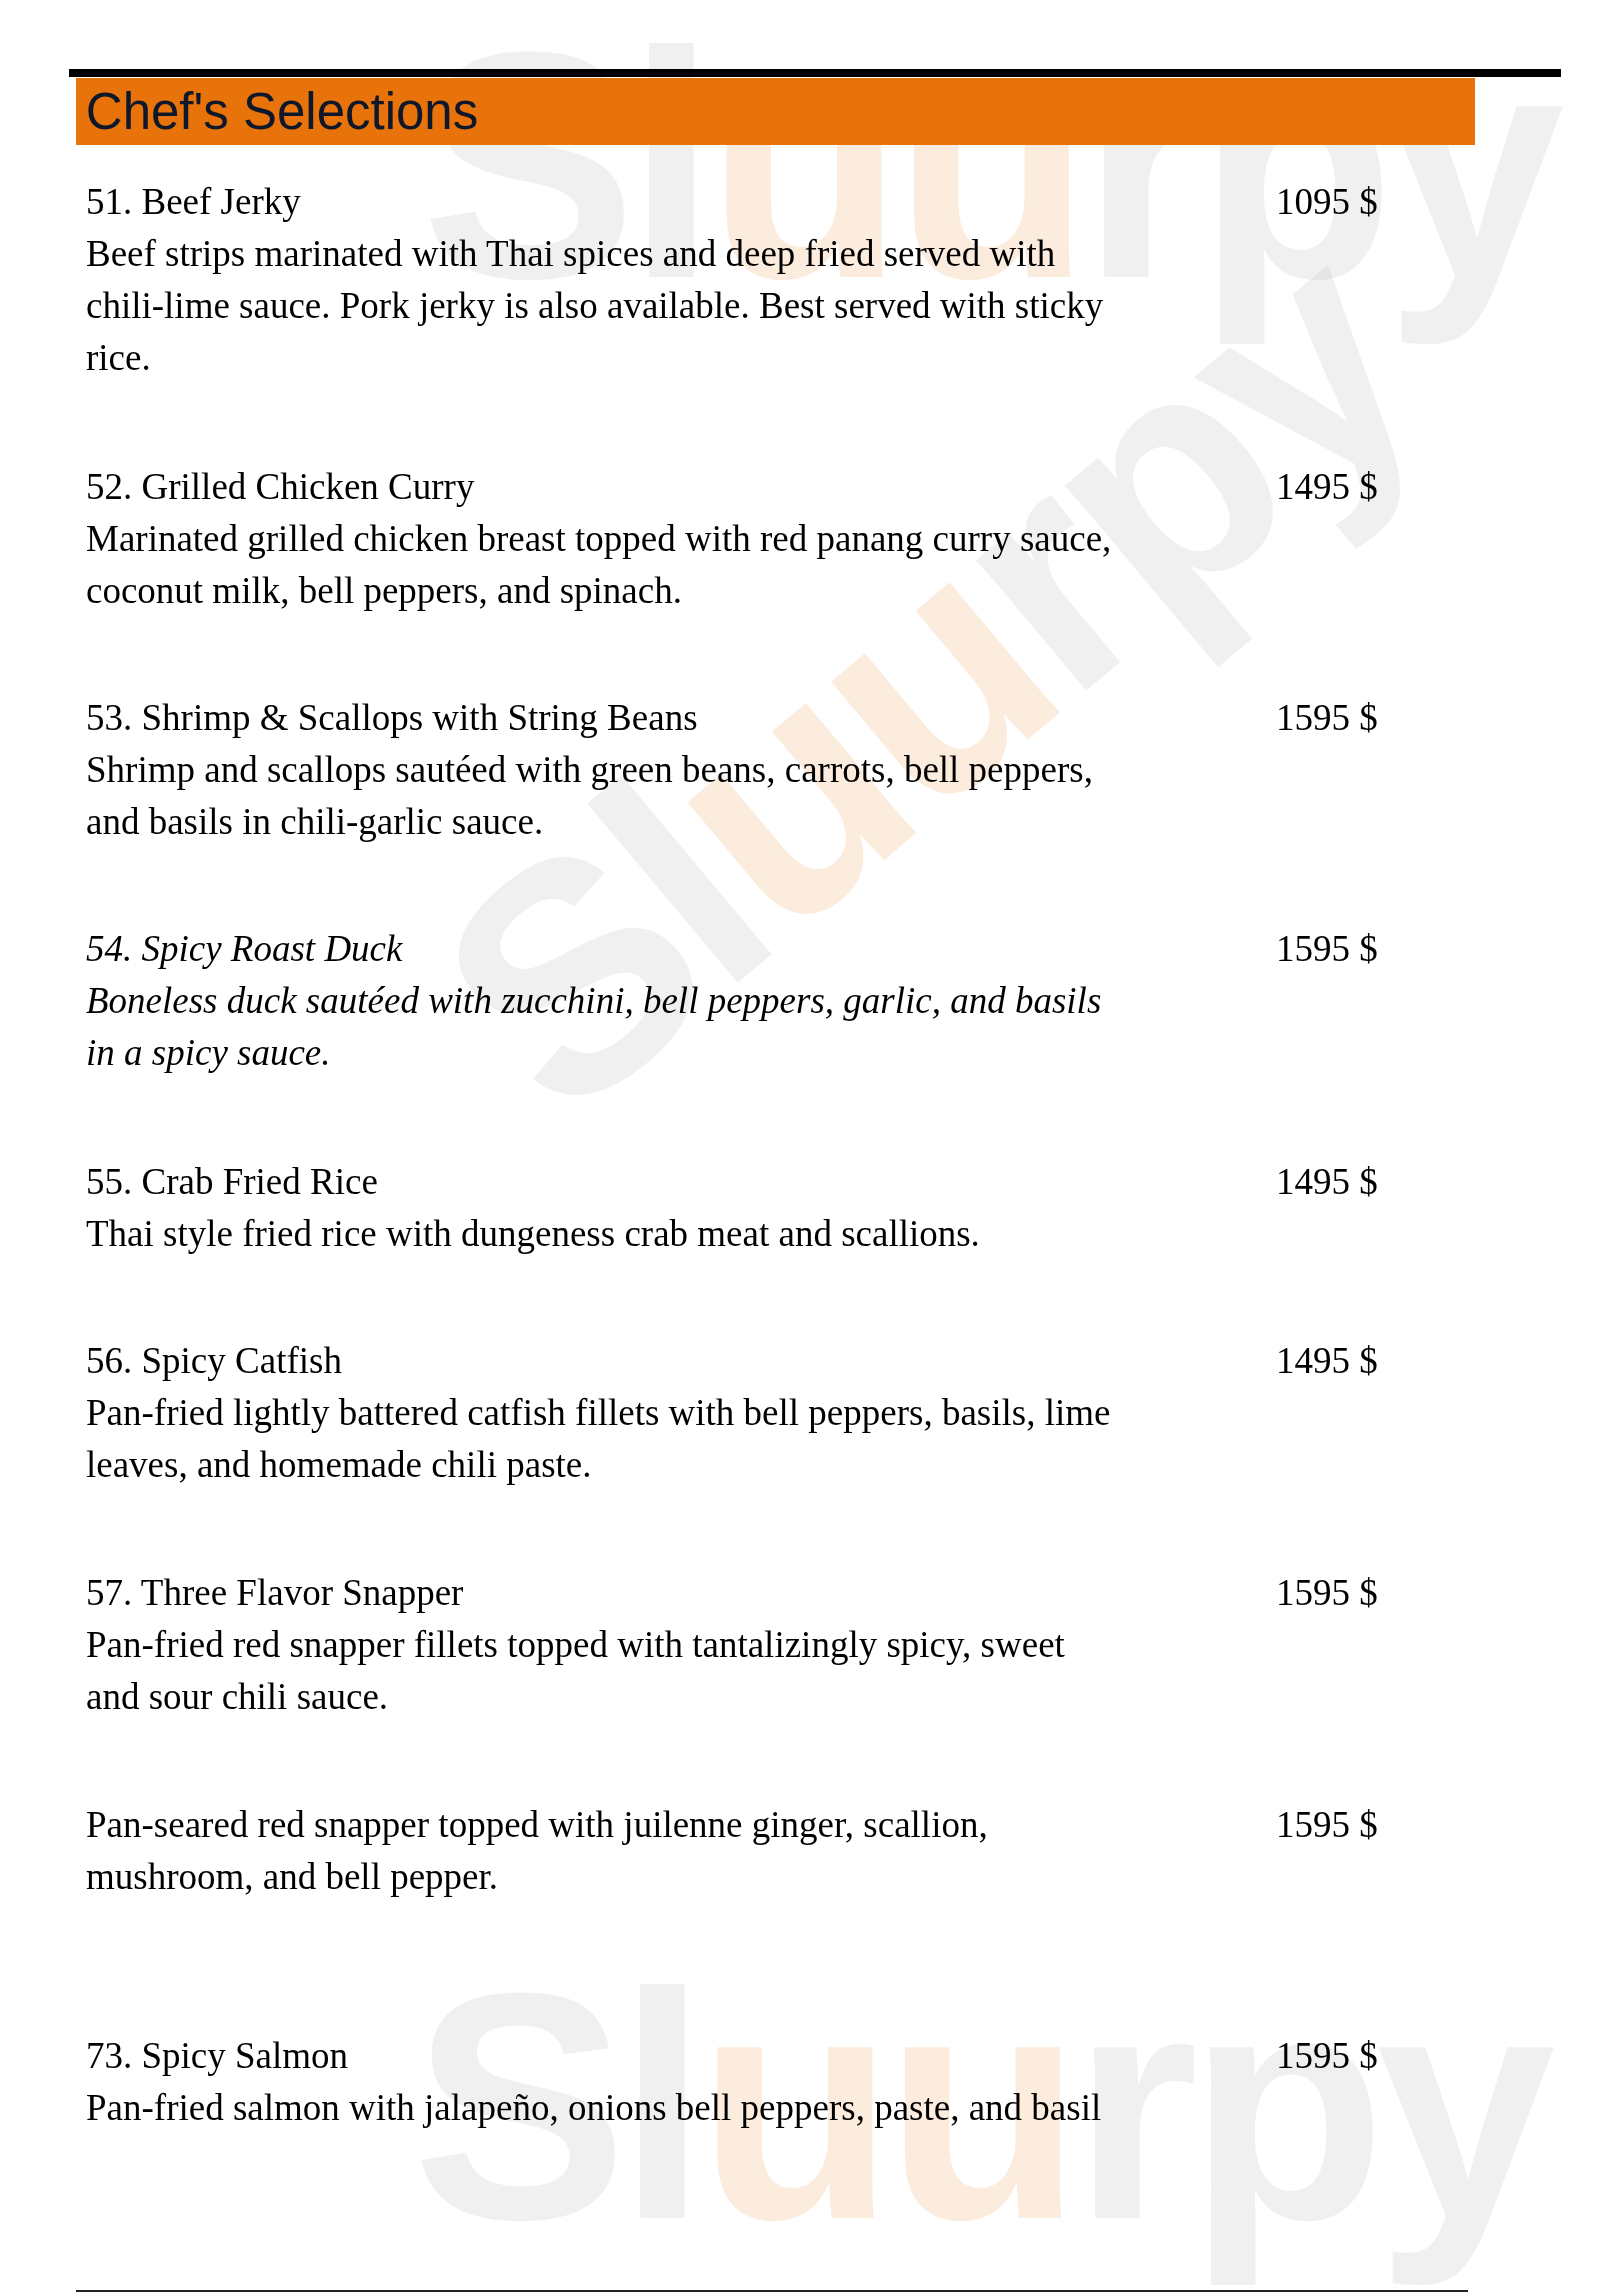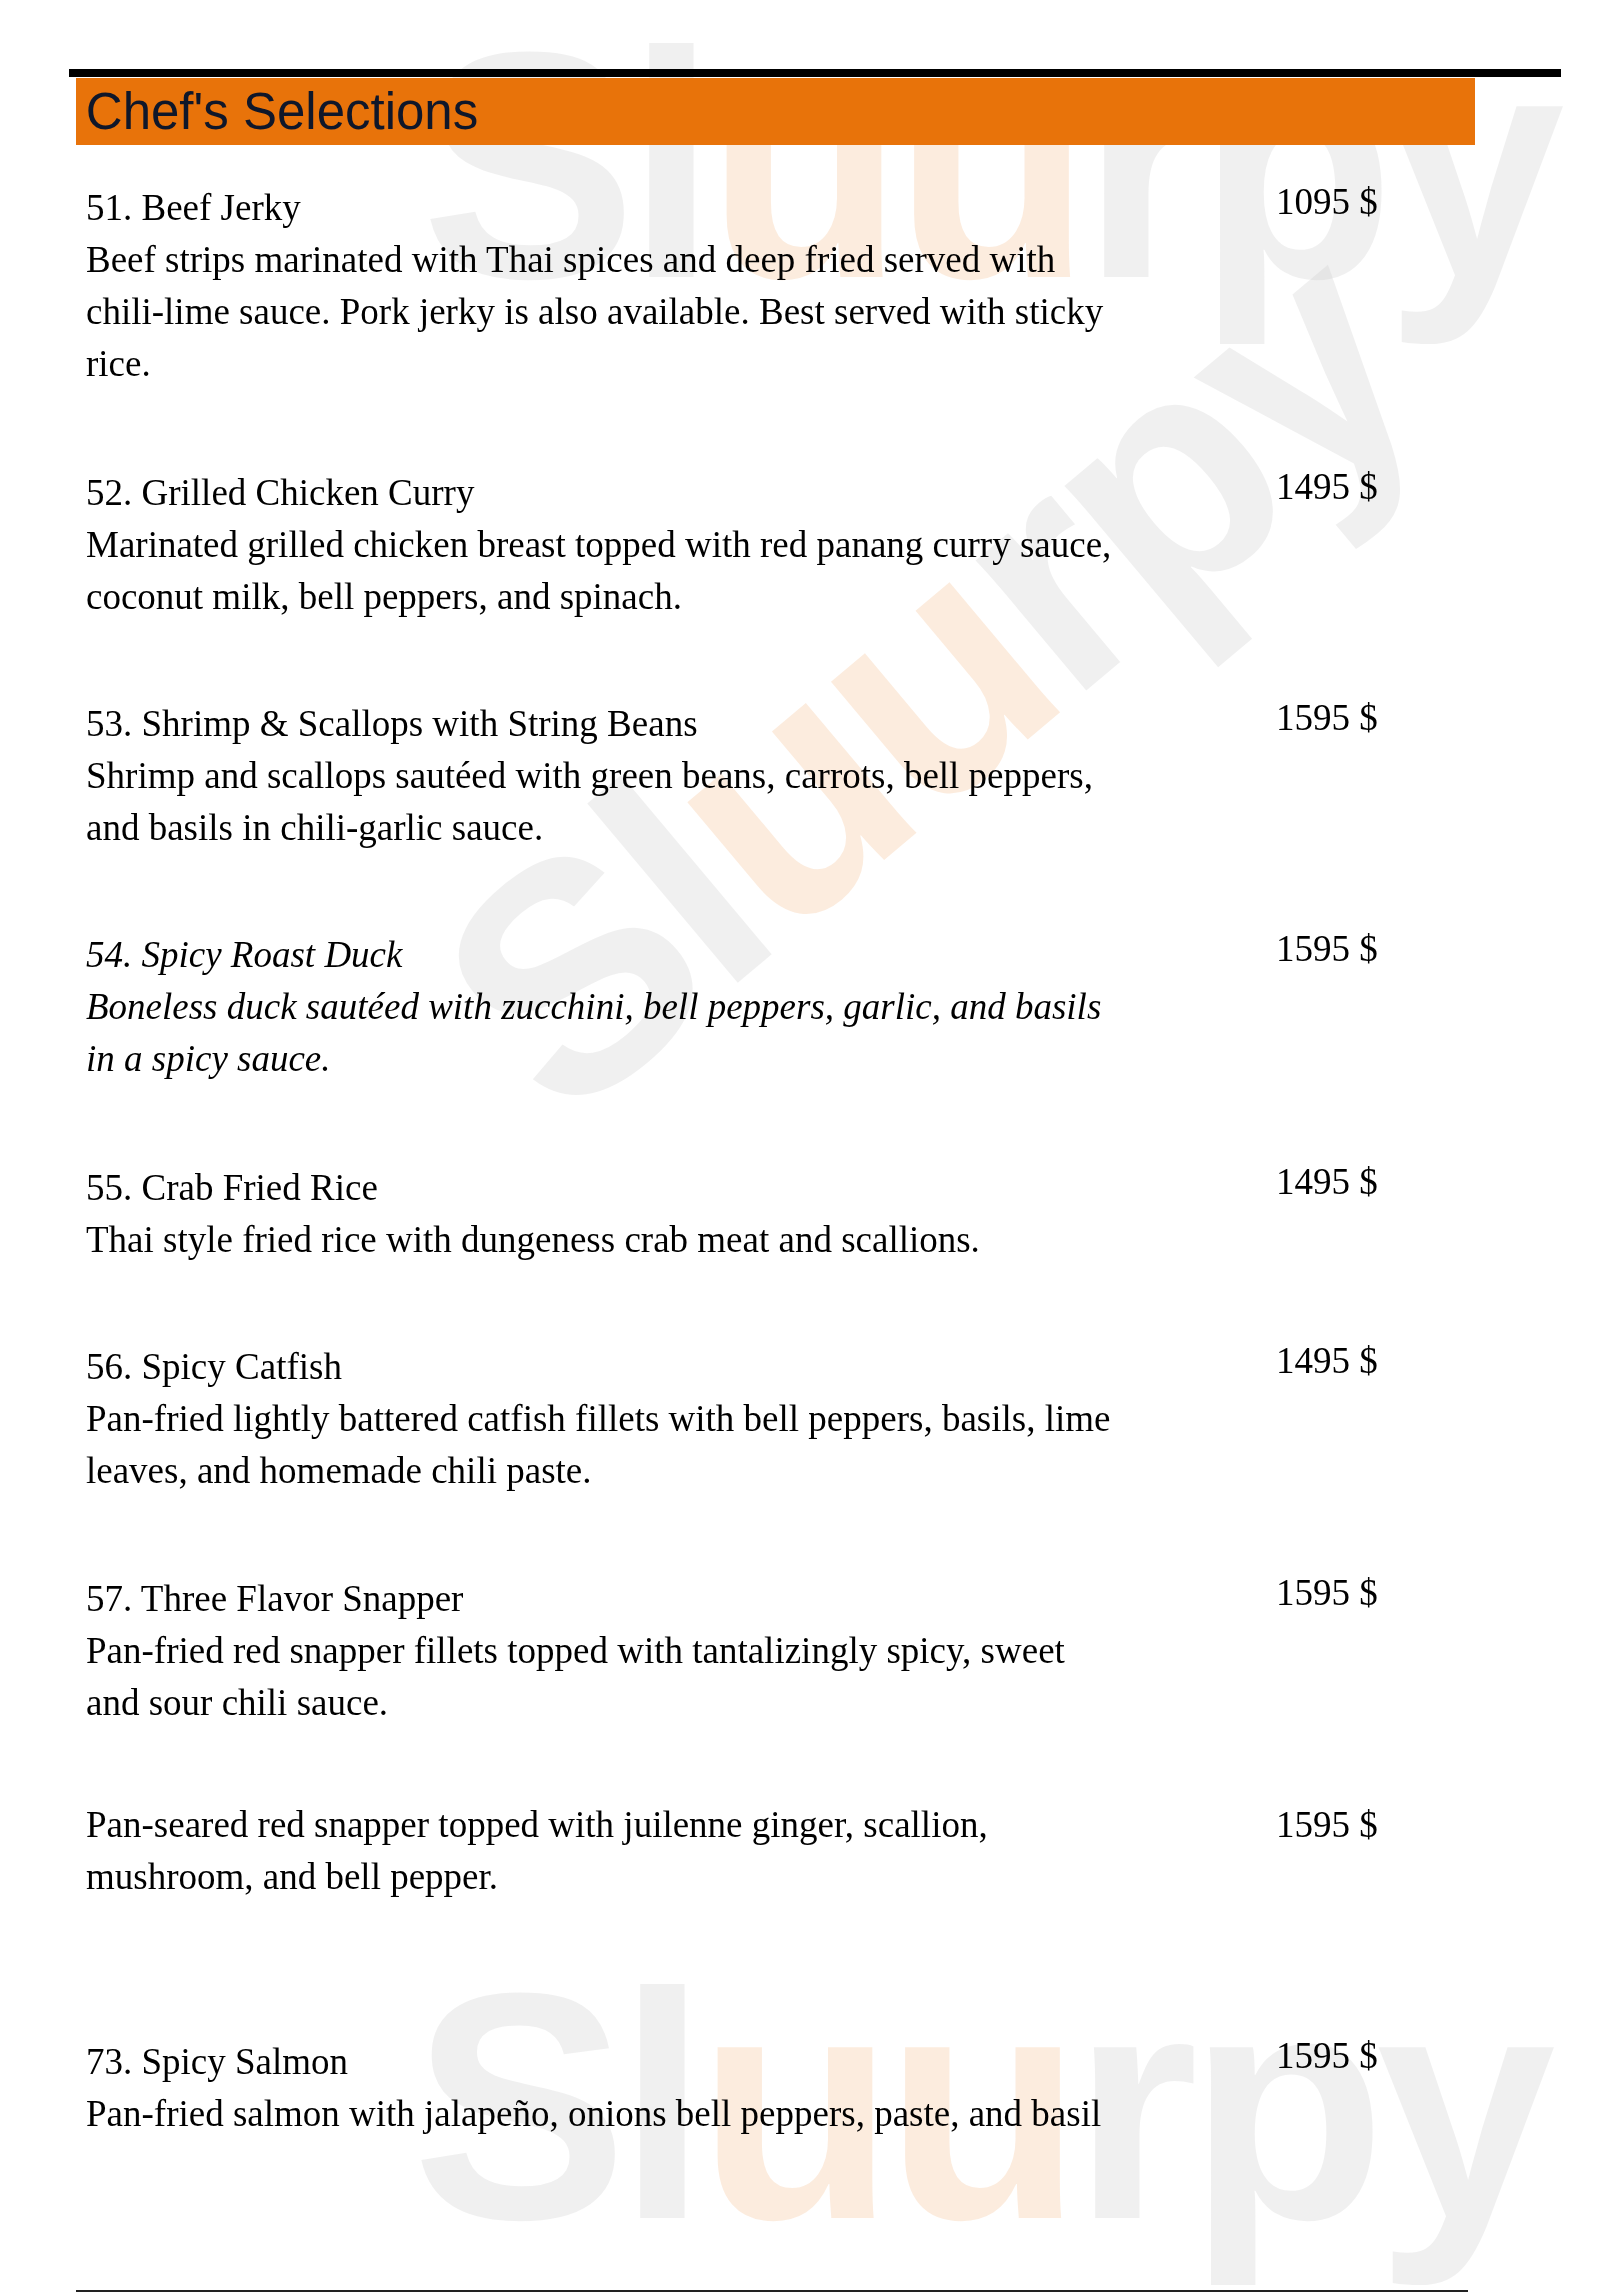--- a/index.html
+++ b/index.html
@@ -4,21 +4,21 @@
 <style>
   html, body { margin:0; padding:0; background:#ffffff; }
   body { width:1621px; height:2293px; position:relative; overflow:hidden; font-family:"Liberation Serif", serif; color:#000; }
   .topline { position:absolute; left:69px; top:69px; width:1492px; height:7.8px; background:#000; }
   .bottomline { position:absolute; left:76px; top:2290px; width:1392px; height:2px; background:#222; }
   .banner { position:absolute; left:76px; top:78px; width:1399px; height:67px; background:#e8730a; }
   .banner-title { position:absolute; left:9.8px; top:3.9px; font-family:"Liberation Sans", sans-serif; font-size:51px; color:#0f172a; line-height:59px; white-space:nowrap; }
   .watermark { position:absolute; font-family:"Liberation Sans", sans-serif; font-weight:bold; font-size:323px; color:rgba(200,200,200,0.28); white-space:nowrap; pointer-events:none; letter-spacing:-9.8px; }
   .watermark .uu { color:rgba(240,150,70,0.18); }
   .item { position:absolute; left:86px; width:1176px; font-size:37px; line-height:52px; }
-  .item .name { display:block; white-space:nowrap;margin-top:6px; }
+  .item .name { display:block; white-space:nowrap; }
   .item .desc { display:block; white-space:pre-line; }
   .price { position:absolute; left:1276px; font-size:37px; line-height:52px; white-space:nowrap; }
 </style>
 </head>
 <body>
 
 <div class="watermark" style="left:421px; top:-19.6px;">
   <span>Sl</span><span class="uu">uu</span><span>rpy</span>
 </div>
 <div class="watermark" style="left:372px; top:902px; transform:rotate(-40deg); transform-origin:left top;">

